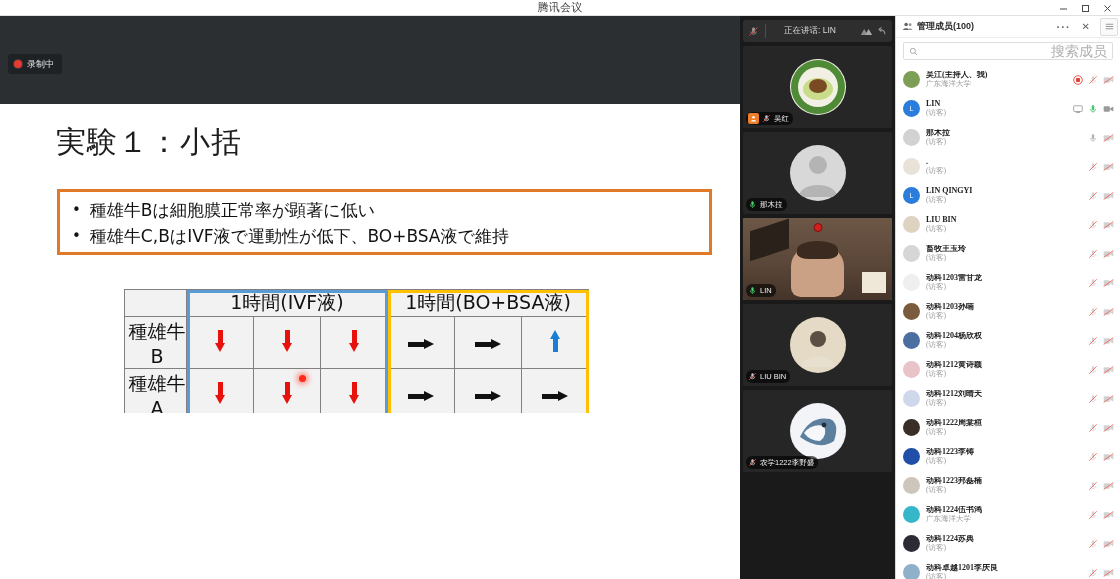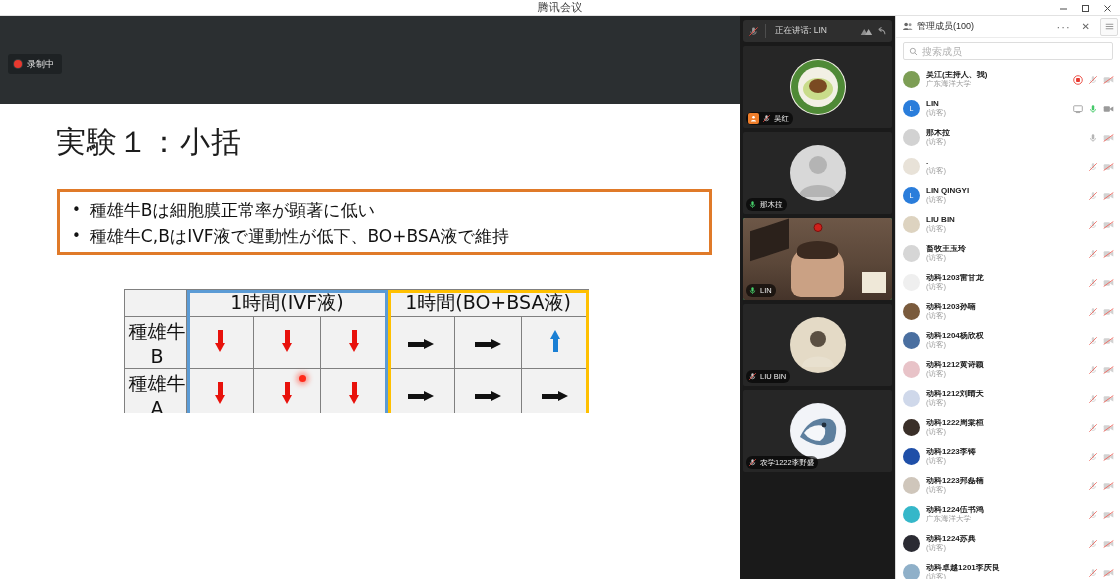--- a/index.html
+++ b/index.html
@@ -143,21 +143,21 @@
     position: absolute; border: 3px solid #ffc000; pointer-events: none;
   }
 
   
   .vstrip {
     position: absolute; left: 740px; top: 16px; width: 155px; height: 563px;
     background: #1a1a1a; padding: 4px 3px;
   }
   .speaker-bar {
     height: 22px; background: #2e2e2e; border-radius: 3px;
-    display: flex; align-items: center; padding: 0 5px; gap: 11px;
+    display: flex; align-items: center; padding: 0 5px; gap: 20px;
     margin-bottom: 4px; position: relative;
   }
   .speaker-text { font-size: 8.5px; color: #d8d8d8; flex: 1; }
   .sb-sep {
     position: absolute; left: 22px; top: 4px; bottom: 4px; width: 1px;
     background: #4d4d4d;
   }
   .sb-icons { display: flex; gap: 3px; align-items: center; }
 
   .tile {
@@ -186,52 +186,52 @@
   }
 
   
   .ppanel {
     position: absolute; left: 895px; top: 16px; width: 225px; height: 563px;
     background: #ffffff; border-left: 1px solid #d9d9d9;
     display: flex; flex-direction: column;
   }
   .pp-head {
     height: 22px; display: flex; align-items: center; gap: 4px;
-    padding: 0 2px 0 6px; border-bottom: 1px solid #ececec;
+    padding: 0 2px 0 6px; border-bottom: 1px solid #ececec; font-weight: bold;
   }
   .pp-title { font-size: 9px; color: #2c2c2c; flex: 1; }
   .pp-more { font-size: 11px; color: #666; padding: 0 3px; letter-spacing: 1px; }
   .pp-close { font-size: 10px; color: #666; padding: 0 4px; }
   .pp-menu {
     width: 18px; height: 18px; border: 1px solid #dcdcdc; border-radius: 2px;
     display: flex; align-items: center; justify-content: center;
     margin-left: 2px; background: #fafafa;
   }
   .pp-search-wrap { padding: 4px 7px 5px 7px; }
   .pp-search {
     height: 18px; border: 1px solid #dddddd; border-radius: 2px;
     display: flex; align-items: center; gap: 4px; padding: 0 5px;
     background: #fff;
   }
   .pp-search input {
-    border: 0; outline: 0; font-size: 10px; color: #333; flex: 1;
-    background: transparent; font-family: inherit;
+    border: 0; outline: 0; font-size: 14px; color: #333; flex: 1;
+    background: transparent; font-family: inherit; text-align: right;
   }
   .pp-search input::placeholder { color: #b0b0b0; }
 
   .plist { flex: 1; overflow: hidden; }
   .prow {
     height: 29px; display: flex; align-items: center;
     padding: 0 6px 0 7px; gap: 6px;
   }
   .pav {
     width: 17px; height: 17px; border-radius: 50%; flex-shrink: 0;
     overflow: hidden; position: relative;
   }
-  .pinfo { flex: 1; min-width: 0; line-height: 1.12; }
+  .pinfo { flex: 1; min-width: 0; line-height: 1.12; font-family: Liberation Serif, serif; }
   .pname {
     font-size: 8px; color: #222; font-weight: bold;
     white-space: nowrap; overflow: hidden; text-overflow: ellipsis;
   }
   .psub {
     font-size: 7.5px; color: #9a9a9a;
     white-space: nowrap; overflow: hidden; text-overflow: ellipsis;
   }
   .picons { display: flex; align-items: center; gap: 5px; flex-shrink: 0; }
   .picons svg { display: block; }

